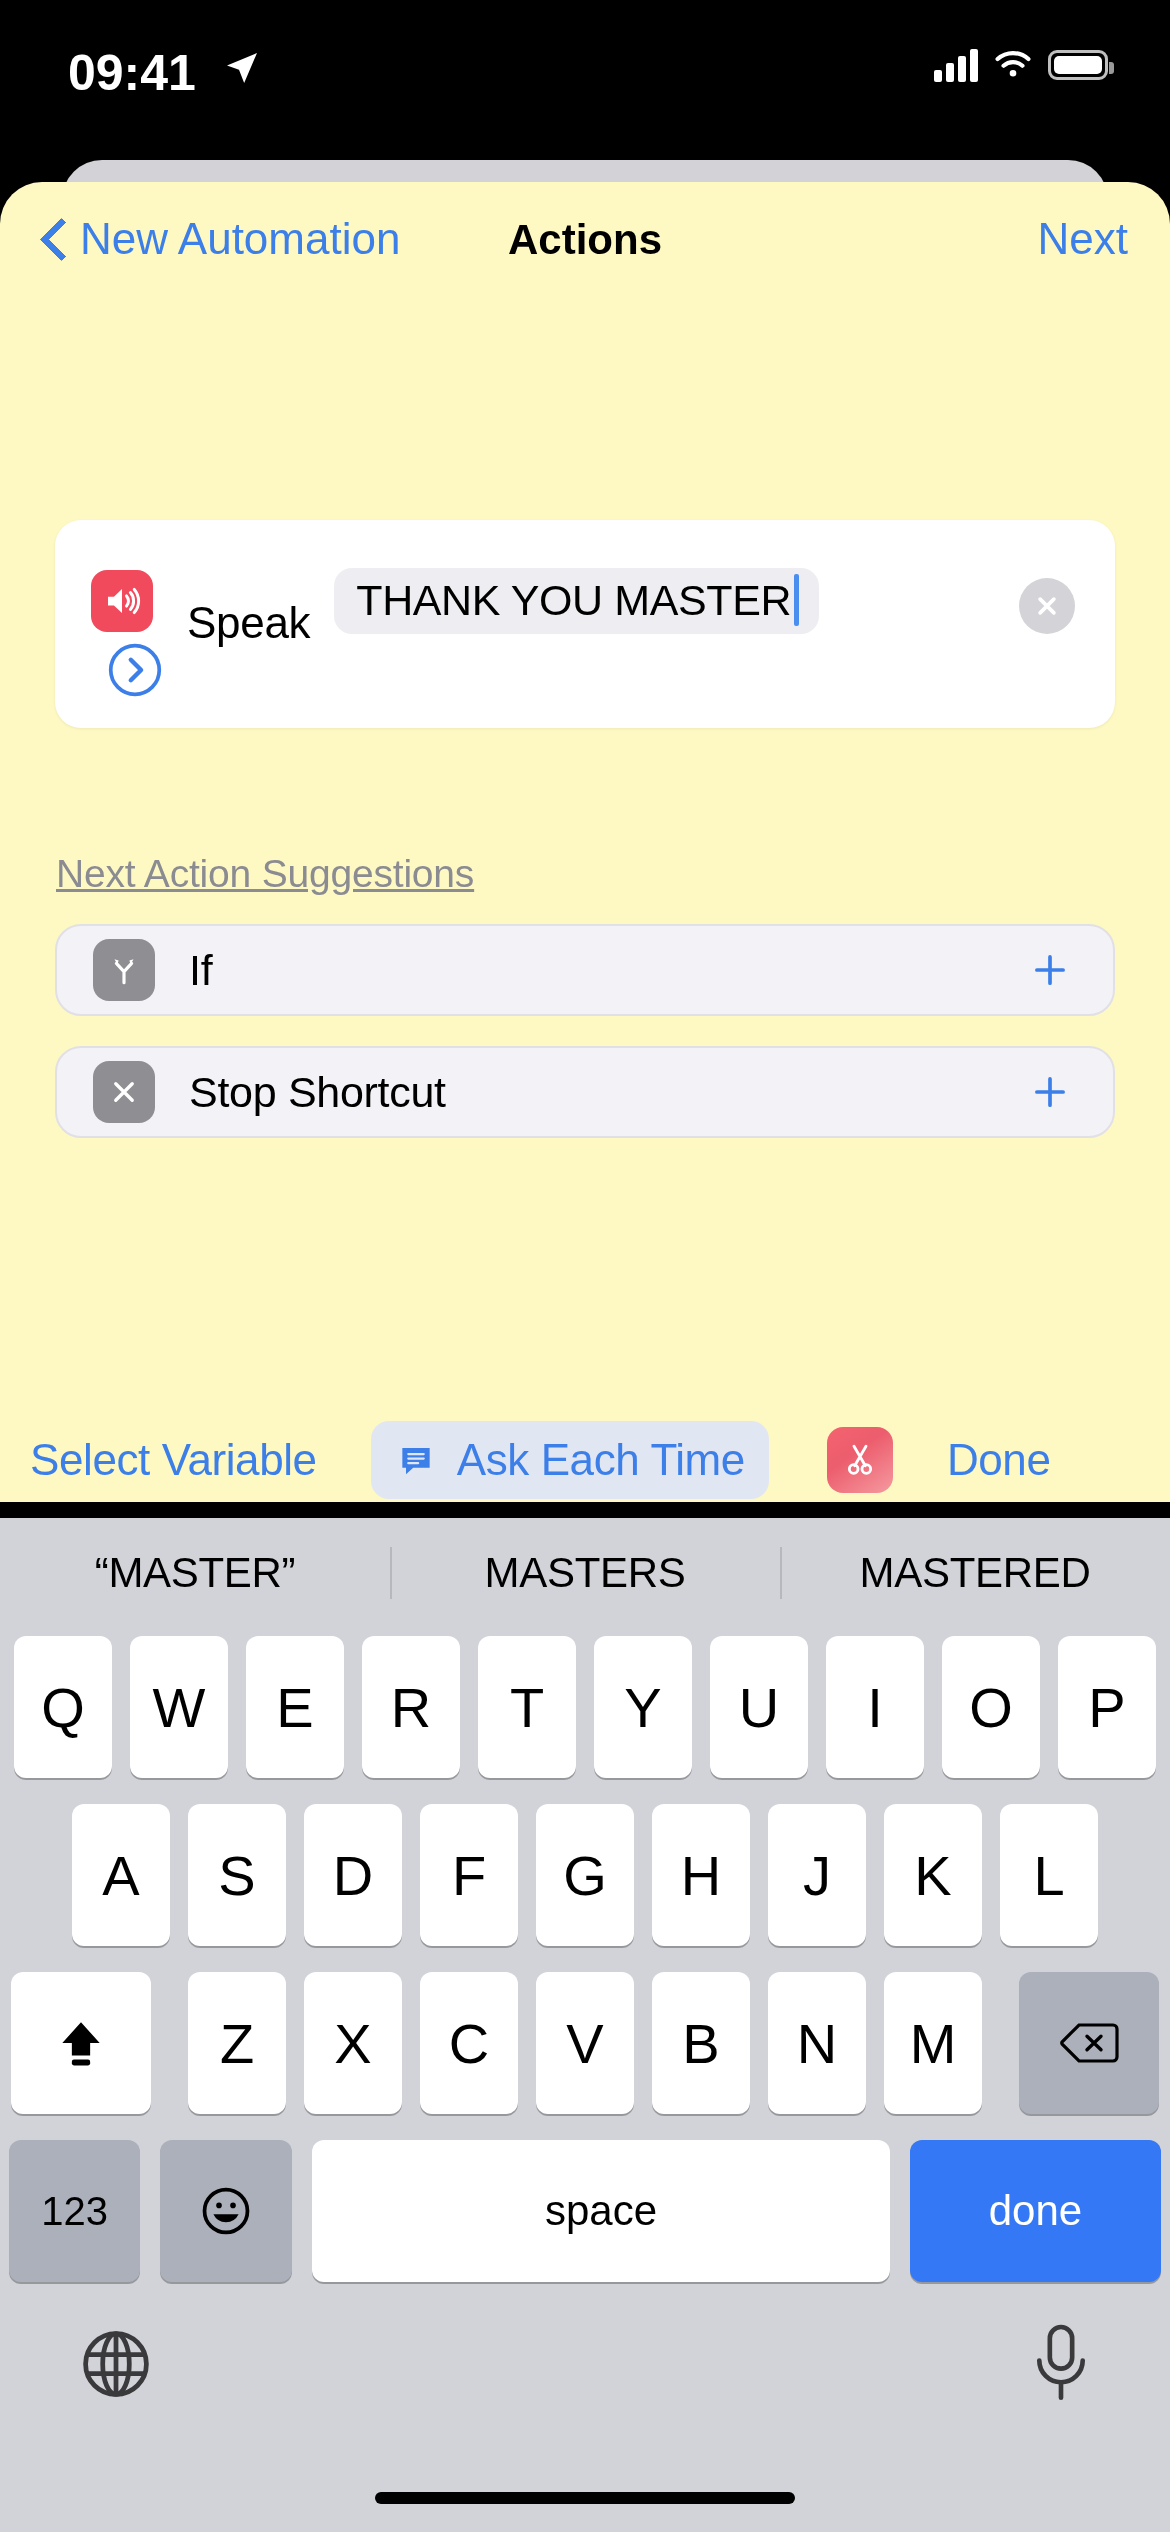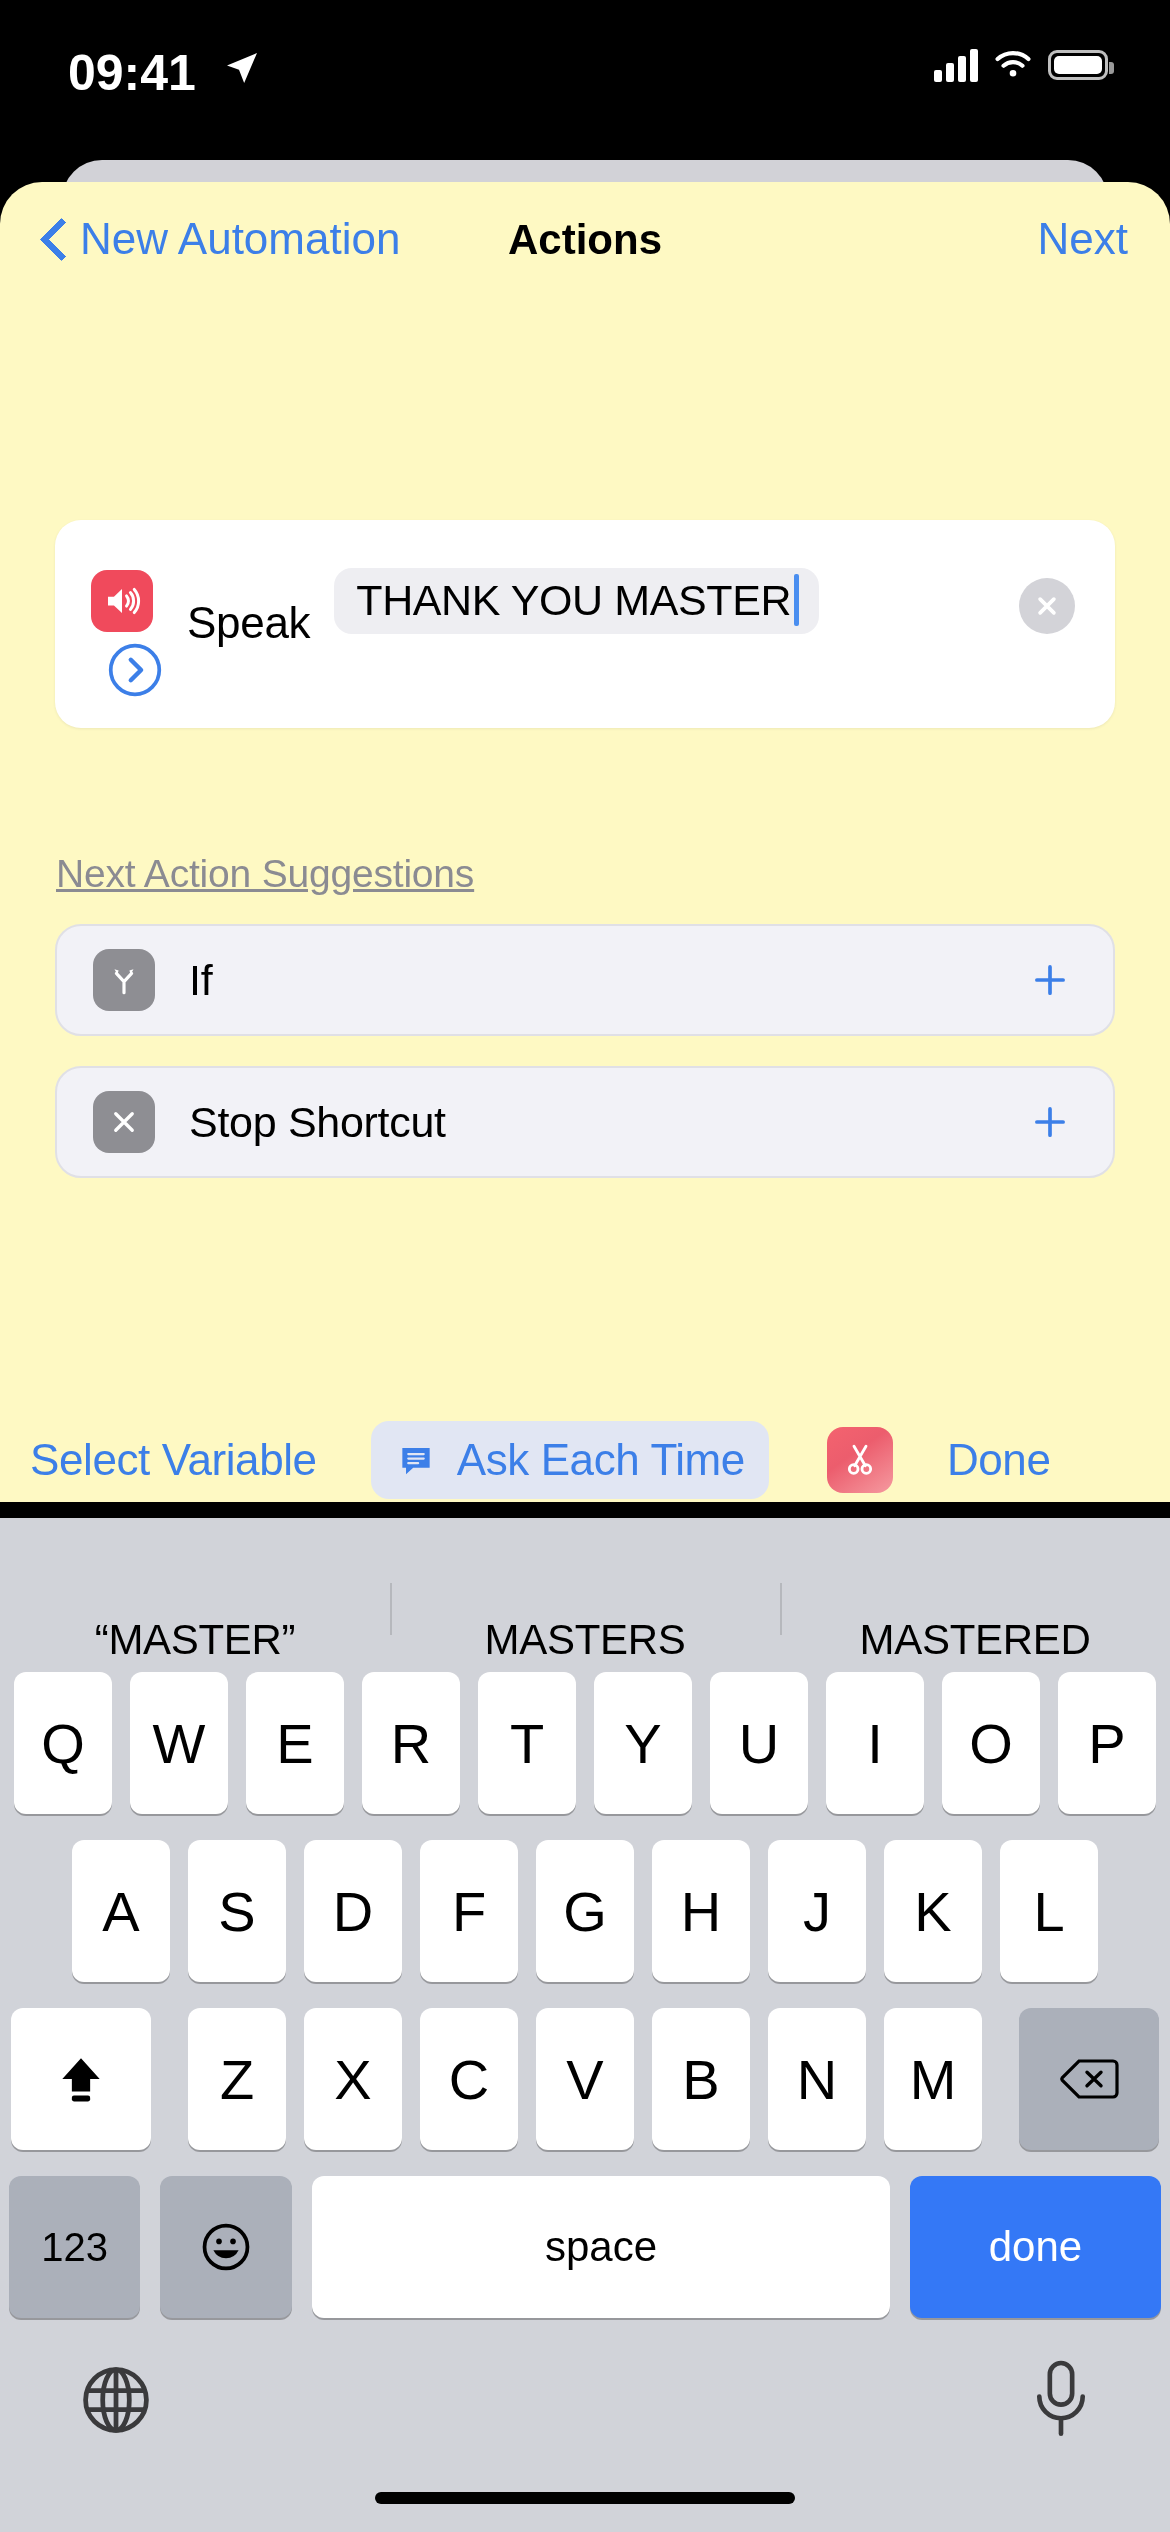--- a/index.html
+++ b/index.html
@@ -88,21 +88,21 @@
   }
   .ac-expand { position:absolute; left:52px; top:122px; width:56px; height:56px; cursor:pointer;}
 
   
   .sug-head {
     position:absolute; left:56px; top:670px;
     font-size:39px; color:#8b8b92; letter-spacing:-.2px;text-decoration:underline;
   }
   .sug-list { position:absolute; left:55px; top:742px; width:1060px; }
   .sug-row {
-    position:relative; height:112px; margin-bottom:30px;
+    position:relative; height:92px; margin-bottom:30px;
     background:#f2f2f7; border:2px solid #e0e0e6; border-radius:26px;
     display:flex; align-items:center; cursor:pointer;
   }
   .sug-icon { width:62px; height:62px; border-radius:16px; margin-left:36px; flex:0 0 auto;
     display:flex; align-items:center; justify-content:center;}
   .ic-gray { background:#8e8e93; }
   .ic-yellow { background:#f5cb4e; }
   .sug-label { font-size:43px; color:#000; margin-left:34px; letter-spacing:-.3px; }
   .sug-plus { position:absolute; right:42px; top:50%; transform:translateY(-50%); width:42px; height:42px;}
 
@@ -123,21 +123,21 @@
     display:flex; align-items:center; justify-content:center; cursor:pointer;
   }
   .tb-done { margin-left:26px; color:#3c7fe8; font-size:44px; letter-spacing:-.4px; cursor:pointer;}
 
   
   .keyboard {
     position:absolute; left:0; top:1518px; width:1170px; height:1014px;
     background:#d1d3d9;
   }
   .kb-suggestions {
-    height:110px; display:flex; align-items:flex-end; position:relative;margin-top:36px;
+    height:110px; display:flex; align-items:center; position:relative;
   }
   .kb-sug {
     flex:1; text-align:center; font-size:42px; color:#000; letter-spacing:-.3px; cursor:pointer;
   }
   .kb-div { position:absolute; width:2px; height:52px; background:#b6b8bd; top:29px; }
   .kb-rows { padding-top:8px; }
   .kb-row { display:flex; justify-content:center; align-items:center; margin-bottom:26px; }
   .key {
     background:#fff; border-radius:12px; height:142px;
     display:flex; align-items:center; justify-content:center;

